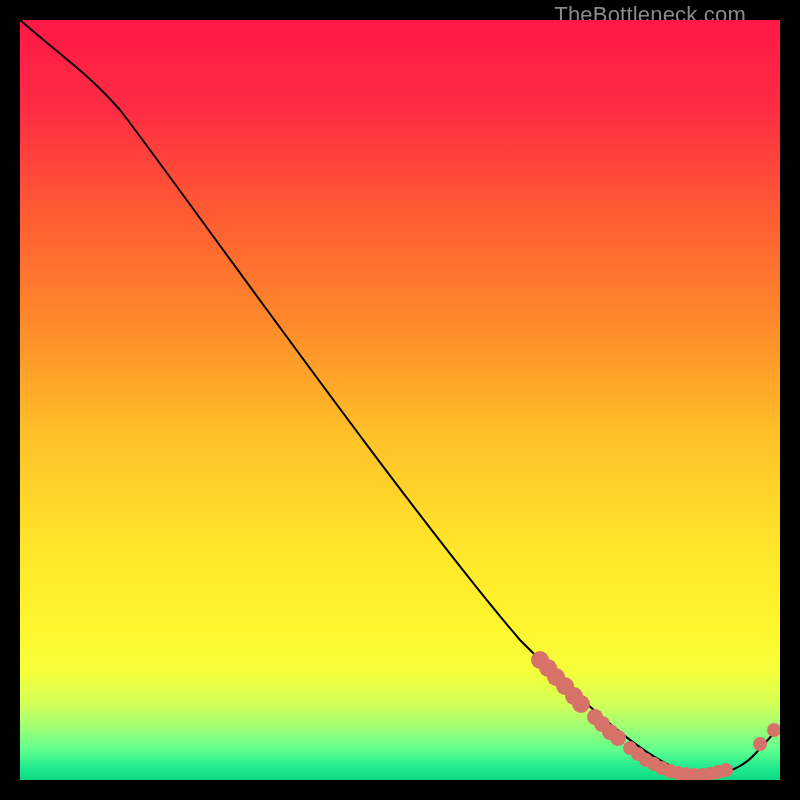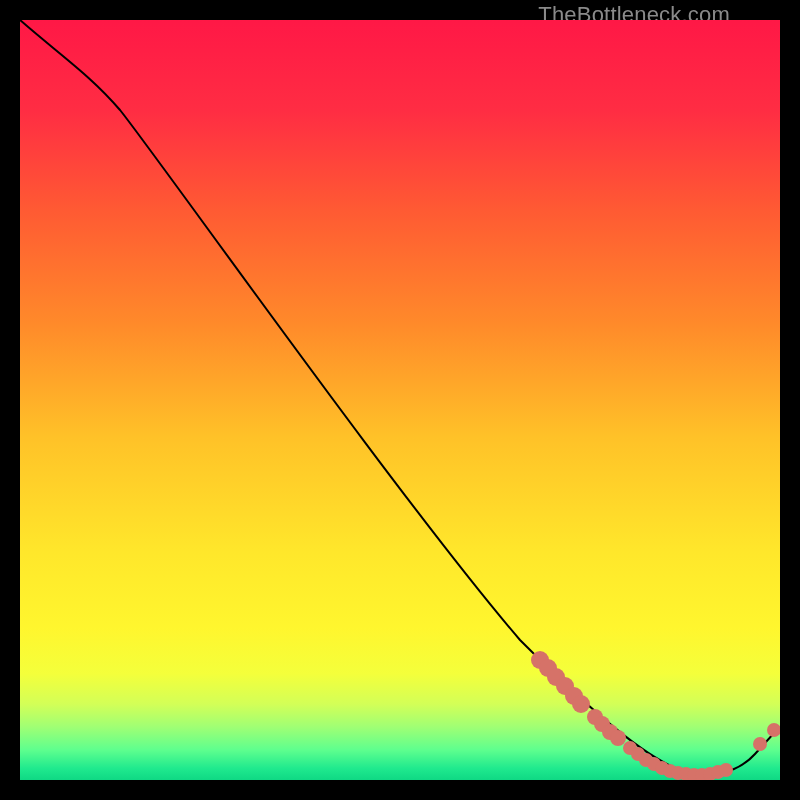--- a/index.html
+++ b/index.html
@@ -8,20 +8,21 @@
     width: 800px;
     height: 800px;
     background: #000;
     overflow: hidden;
   }
   .stage {
     position: relative;
     width: 752px;
     height: 800px;
     background: #000;
+    padding-left: 16px;
   }
   .plot {
     position: absolute;
     left: 20px;
     top: 20px;
     width: 760px;
     height: 760px;
   }
   .watermark {
     position: absolute;

